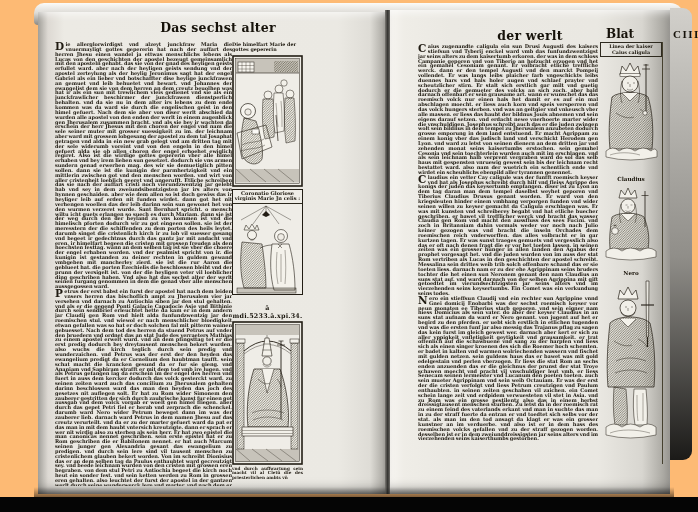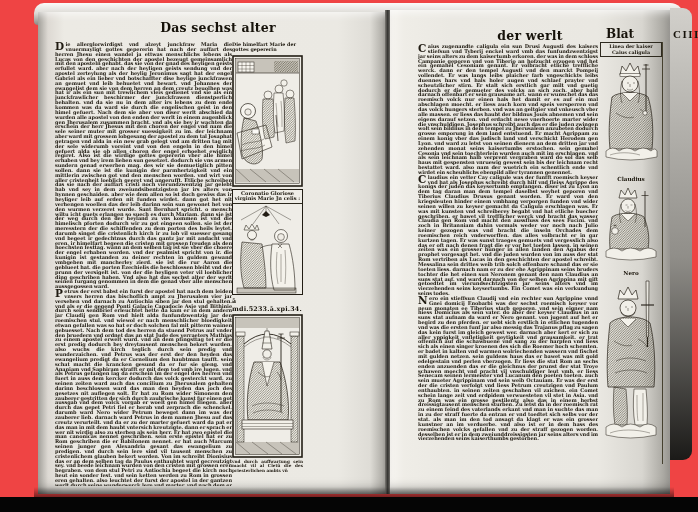--- a/index.html
+++ b/index.html
@@ -1,16 +1,16 @@
 <!DOCTYPE html>
 <html><head>
 <meta charset="utf-8">
 <style>
   html,body{margin:0;padding:0;background:#000;}
-  .stage{position:relative;width:698px;height:512px;background:#ef4444;overflow:hidden;
+  .stage{position:relative;width:698px;height:512px;background:#fdba74;overflow:hidden;
          font-family:"DejaVu Serif",serif;color:#1b1710;}
   .top-edge{position:absolute;left:34px;top:3px;width:650px;height:22px;
             border-radius:10px 14px 4px 4px;
             background:linear-gradient(to bottom,#fbfbf9,#dddbd6 45%,#8b8984);}
   .fore-right{position:absolute;left:670px;top:8px;width:22px;height:452px;border-radius:0 9px 9px 0;
               background:linear-gradient(to bottom,#d2d0cb,#908e89 55%,#1b1a18);}
   .bottom-black{position:absolute;left:0;right:0;bottom:0;height:15px;background:#050505;}
   .bottom-shadow{position:absolute;left:34px;right:24px;bottom:13px;height:12px;
                  background:linear-gradient(to bottom,rgba(0,0,0,0),rgba(0,0,0,.6));}
   .page{position:absolute;box-shadow:inset 0 9px 9px -7px rgba(255,255,255,.75),
@@ -27,21 +27,21 @@
   .bt{font-size:5px;line-height:4.85px;text-align:justify;font-weight:bold;
       letter-spacing:-.08px;word-spacing:-.35px;color:#201b12;}
   .bt p{margin:0;}
   .dc{float:left;font-size:10.5px;line-height:9px;padding-right:1.5px;font-weight:bold;}
   .col-text{position:absolute;overflow:hidden;}
   .img-col{position:absolute;left:194px;top:30px;width:71px;}
   .cap{font-size:4.8px;font-weight:bold;line-height:5.3px;margin-bottom:2px;color:#1b160c;}
   .frame{border:1.4px solid #221d14;background:#efede7;}
   .banner{font-size:5px;font-weight:bold;text-align:center;line-height:5.6px;padding:1px 1px;
           border-bottom:1px solid #2e2a1f;color:#1b160c;}
-  .date{font-size:6.4px;font-weight:bold;margin:2px 0 1px;letter-spacing:.2px;color:#16120a;}
+  .date{font-size:6.4px;font-weight:bold;margin:9px 0 1px;letter-spacing:.2px;color:#16120a;text-align:center;}
   .wfoot{font-size:4.2px;line-height:4.7px;font-weight:bold;text-align:justify;margin-top:2px;color:#201b12;}
   .portrait-col{position:absolute;left:210px;top:32px;width:62px;height:422px;border-right:1px solid #45402f;}
   .cap-box{border:1px solid #2e2a1f;padding:1px;text-align:center;font-size:4.8px;font-weight:bold;line-height:5.5px;color:#1b160c;}
   .port-cap{text-align:center;font-size:5.6px;font-weight:bold;margin:3px 0 1px;color:#1b160c;}
   svg.wc{display:block;}
 </style>
 </head>
 <body>
 
 <div class="stage">

